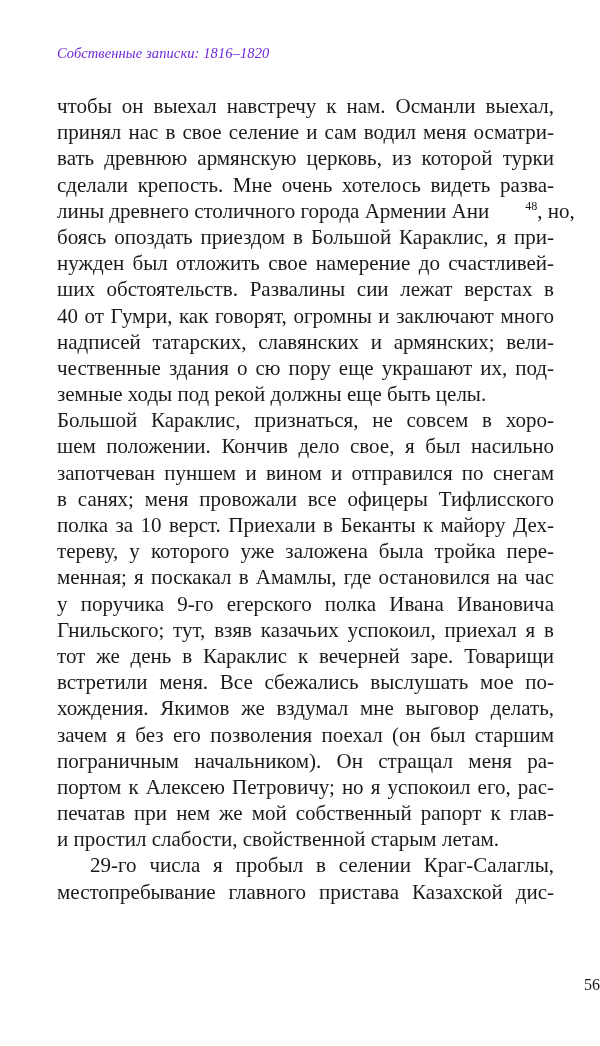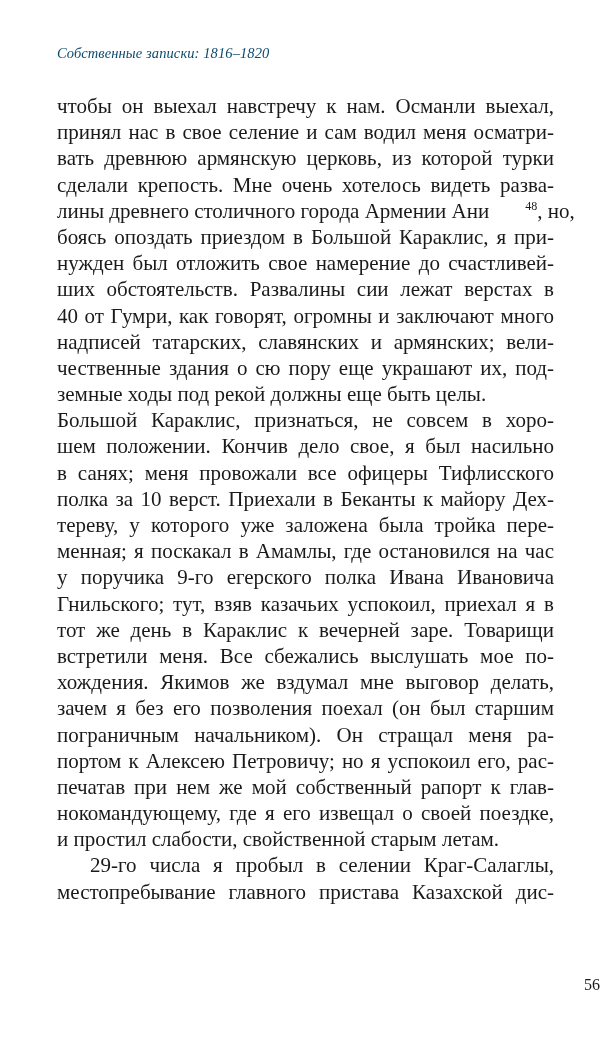--- a/index.html
+++ b/index.html
@@ -1,20 +1,20 @@
 <!DOCTYPE html>
 <html><head>
 <meta charset="utf-8">
 <style>
   html, body { margin:0; padding:0; background:#ffffff; }
   body { width:600px; height:1046px; position:relative; overflow:hidden; color:#1a1a1a; }
   .running-head {
     position:absolute; left:57px; top:45px;
     font-family:"Liberation Serif", serif; font-style:italic;
-    font-size:14.5px; letter-spacing:0.1px; color:#0c4a6e;
+    font-size:14.5px; letter-spacing:0.1px; color:#6d28d9;
   }
   .text-block {
     position:absolute; left:57px; top:93px; width:497px;
     font-family:"Liberation Serif", serif; font-size:21px; line-height:26.2px;
   }
   .line { display:block; white-space:nowrap; text-align:justify; text-align-last:justify; height:26.2px; }
   .line.last { text-align-last:left; }
   .line.indent { padding-left:33px; }
   sup { font-size:12px; line-height:0; vertical-align:8px;margin-left:36px; }
   .page-number {
@@ -40,34 +40,34 @@
     <span class="line">ших обстоятельств. Развалины сии лежат верстах в</span>
     <span class="line">40 от Гумри, как говорят, огромны и заключают много</span>
     <span class="line">надписей татарских, славянских и армянских; вели-</span>
     <span class="line">чественные здания о сю пору еще украшают их, под-</span>
     <span class="line last">земные ходы под рекой должны еще быть целы.</span>
   </div>
 
   <div>
     <span class="line">Большой Караклис, признаться, не совсем в хоро-</span>
     <span class="line">шем положении. Кончив дело свое, я был насильно</span>
+    <span class="line">запотчеван пуншем и вином и отправился по снегам</span>
     <span class="line">в санях; меня провожали все офицеры Тифлисского</span>
     <span class="line">полка за 10 верст. Приехали в Беканты к майору Дех-</span>
     <span class="line">тереву, у которого уже заложена была тройка пере-</span>
     <span class="line">менная; я поскакал в Амамлы, где остановился на час</span>
     <span class="line">у поручика 9-го егерского полка Ивана Ивановича</span>
     <span class="line">Гнильского; тут, взяв казачьих успокоил, приехал я в</span>
     <span class="line">тот же день в Караклис к вечерней заре. Товарищи</span>
     <span class="line">встретили меня. Все сбежались выслушать мое по-</span>
     <span class="line">хождения. Якимов же вздумал мне выговор делать,</span>
     <span class="line">зачем я без его позволения поехал (он был старшим</span>
     <span class="line">пограничным начальником). Он стращал меня ра-</span>
     <span class="line">портом к Алексею Петровичу; но я успокоил его, рас-</span>
     <span class="line">печатав при нем же мой собственный рапорт к глав-</span>
-    <span class="line">нокомандующему, где я его извещал о своей поездке,</span>
     <span class="line last">и простил слабости, свойственной старым летам.</span>
   </div>
 
 
   <div>
     <span class="line indent">29-го числа я пробыл в селении Краг-Салаглы,</span>
     <span class="line">местопребывание главного пристава Казахской дис-</span>
   </div>
 </div>
 

